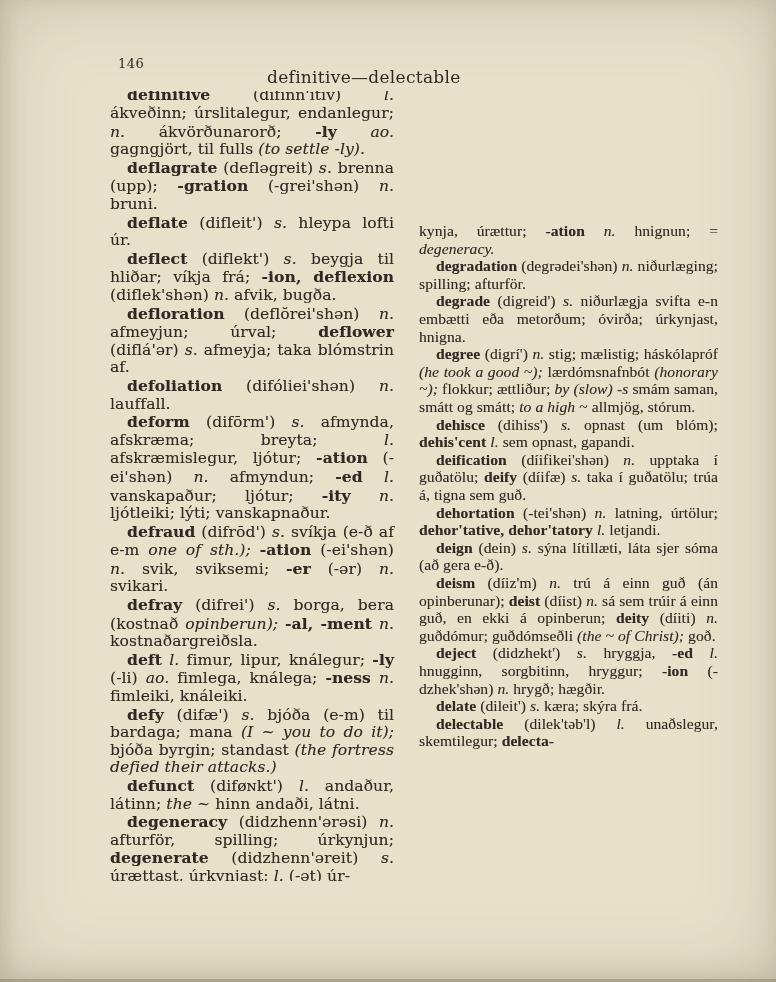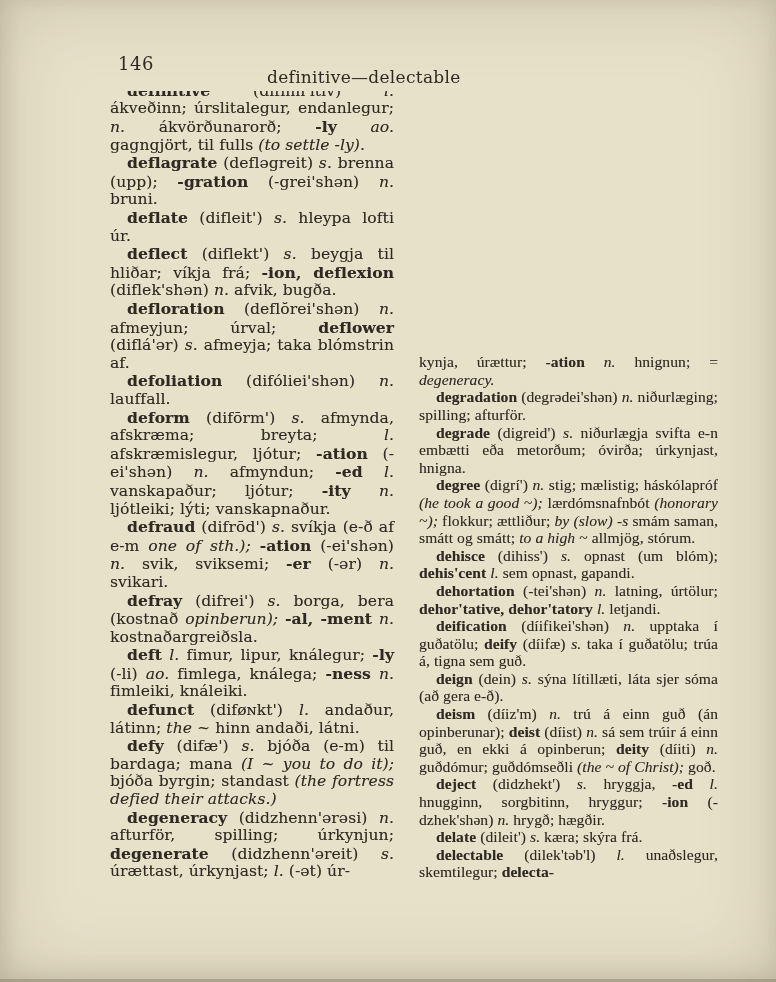--- a/index.html
+++ b/index.html
@@ -17,33 +17,33 @@
   .page{
     position:absolute;inset:0;
     box-shadow:inset 0 0 80px rgba(92,82,55,0.20), inset 0 -10px 22px rgba(92,82,55,0.10), inset 6px 0 18px rgba(92,82,55,0.08);
   }
   .page-bottom-edge{
     position:absolute;left:0;right:0;bottom:0;height:3px;
     background:rgba(115,105,80,0.35);
   }
   .header-num{
     position:absolute;left:118px;top:54px;
-    font-size:18px;line-height:20px;color:var(--ink);
+    font-size:13px;line-height:20px;color:var(--ink);
     letter-spacing:0.5px;
   }
   .header-guide{
     position:absolute;left:267px;top:55px;
     font-size:17px;line-height:20px;color:var(--ink);
     letter-spacing:0.3px;
     margin-top:12px;
   }
   .columns{
     position:absolute;left:110px;top:91px;
     width:608px;height:790px;
-    display:flex;align-items:flex-end;
+    display:flex;align-items:center;
     overflow:hidden;
   }
   .col{color:var(--ink);}
   .col-left{width:284px;}
   .divider{width:1px;margin-left:2px;background:var(--divider);}
   .col-right{width:299px;margin-left:22px;font-family:Liberation Serif, serif;}
   p.entry{
     margin:0;
     text-indent:17px;
     text-align:justify;
@@ -68,33 +68,33 @@
         <p class="entry"><span class="hw">definitive</span><span> (difinn'itiv) </span><span class="it">l.</span><span> ákveðinn; úrslitalegur, endanlegur; </span><span class="it">n.</span><span> ákvörðunarorð; </span><span class="hw">-ly</span><span> </span><span class="it">ao.</span><span> gagngjört, til fulls </span><span class="it">(to settle -ly).</span></p>
         <p class="entry"><span class="hw">deflagrate</span><span> (defləgreit) </span><span class="it">s.</span><span> brenna (upp); </span><span class="hw">-gration</span><span> (-grei'shən) </span><span class="it">n.</span><span> bruni.</span></p>
         <p class="entry"><span class="hw">deflate</span><span> (difleit') </span><span class="it">s.</span><span> hleypa lofti úr.</span></p>
         <p class="entry"><span class="hw">deflect</span><span> (diflekt') </span><span class="it">s.</span><span> beygja til hliðar; víkja frá; </span><span class="hw">-ion, deflexion</span><span> (diflek'shən) </span><span class="it">n.</span><span> afvik, bugða.</span></p>
         <p class="entry"><span class="hw">defloration</span><span> (deflŏrei'shən) </span><span class="it">n.</span><span> afmeyjun; úrval; </span><span class="hw">deflower</span><span> (diflá'ər) </span><span class="it">s.</span><span> afmeyja; taka blómstrin af.</span></p>
         <p class="entry"><span class="hw">defoliation</span><span> (difóliei'shən) </span><span class="it">n.</span><span> lauffall.</span></p>
         <p class="entry"><span class="hw">deform</span><span> (difōrm') </span><span class="it">s.</span><span> afmynda, afskræma; breyta; </span><span class="it">l.</span><span> afskræmislegur, ljótur; </span><span class="hw">-ation</span><span> (-ei'shən) </span><span class="it">n.</span><span> afmyndun; </span><span class="hw">-ed</span><span> </span><span class="it">l.</span><span> vanskapaður; ljótur; </span><span class="hw">-ity</span><span> </span><span class="it">n.</span><span> ljótleiki; lýti; vanskapnaður.</span></p>
         <p class="entry"><span class="hw">defraud</span><span> (difrōd') </span><span class="it">s.</span><span> svíkja (e-ð af e-m </span><span class="it">one of sth.);</span><span> </span><span class="hw">-ation</span><span> (-ei'shən) </span><span class="it">n.</span><span> svik, sviksemi; </span><span class="hw">-er</span><span> (-ər) </span><span class="it">n.</span><span> svikari.</span></p>
         <p class="entry"><span class="hw">defray</span><span> (difrei') </span><span class="it">s.</span><span> borga, bera (kostnað </span><span class="it">opinberun);</span><span> </span><span class="hw">-al, -ment</span><span> </span><span class="it">n.</span><span> kostnaðargreiðsla.</span></p>
         <p class="entry"><span class="hw">deft</span><span> </span><span class="it">l.</span><span> fimur, lipur, knálegur; </span><span class="hw">-ly</span><span> (-li) </span><span class="it">ao.</span><span> fimlega, knálega; </span><span class="hw">-ness</span><span> </span><span class="it">n.</span><span> fimleiki, knáleiki.</span></p>
+        <p class="entry"><span class="hw">defy</span><span> (difæ') </span><span class="it">s.</span><span> bjóða (e-m) til bardaga; mana </span><span class="it">(I ~ you to do it);</span><span> bjóða byrgin; standast </span><span class="it">(the fortress defied their attacks.)</span></p>
         <p class="entry"><span class="hw">defunct</span><span> (diføɴkt') </span><span class="it">l.</span><span> andaður, látinn; </span><span class="it">the</span><span> ~ hinn andaði, látni.</span></p>
-        <p class="entry"><span class="hw">defy</span><span> (difæ') </span><span class="it">s.</span><span> bjóða (e-m) til bardaga; mana </span><span class="it">(I ~ you to do it);</span><span> bjóða byrgin; standast </span><span class="it">(the fortress defied their attacks.)</span></p>
         <p class="entry"><span class="hw">degeneracy</span><span> (didzhenn'ərəsi) </span><span class="it">n.</span><span> afturför, spilling; úrkynjun; </span><span class="hw">degenerate</span><span> (didzhenn'əreit) </span><span class="it">s.</span><span> úrættast, úrkynjast; </span><span class="it">l.</span><span> (-ət) úr-</span></p>
       </div>
     <div class="divider"></div>
     <div class="col col-right">
         <p class="entry no-indent"><span>kynja, úrættur; </span><span class="hw">-ation</span><span> </span><span class="it">n.</span><span> hnignun; = </span><span class="it">degeneracy.</span></p>
         <p class="entry"><span class="hw">degradation</span><span> (degrədei'shən) </span><span class="it">n.</span><span> niðurlæging; spilling; afturför.</span></p>
         <p class="entry"><span class="hw">degrade</span><span> (digreid') </span><span class="it">s.</span><span> niðurlægja svifta e-n embætti eða metorðum; óvirða; úrkynjast, hnigna.</span></p>
         <p class="entry"><span class="hw">degree</span><span> (digrí') </span><span class="it">n.</span><span> stig; mælistig; háskólapróf </span><span class="it">(he took a good ~);</span><span> lærdómsnafnbót </span><span class="it">(honorary ~);</span><span> flokkur; ættliður; </span><span class="it">by (slow) -s</span><span> smám saman, smátt og smátt; </span><span class="it">to a high</span><span> ~ allmjög, stórum.</span></p>
         <p class="entry"><span class="hw">dehisce</span><span> (dihiss') </span><span class="it">s.</span><span> opnast (um blóm); </span><span class="hw">dehis'cent</span><span> </span><span class="it">l.</span><span> sem opnast, gapandi.</span></p>
+        <p class="entry"><span class="hw">deification</span><span> (díifikei'shən) </span><span class="it">n.</span><span> upptaka í guðatölu; </span><span class="hw">deify</span><span> (díifæ) </span><span class="it">s.</span><span> taka í guðatölu; trúa á, tigna sem guð.</span></p>
         <p class="entry"><span class="hw">dehortation</span><span> (-tei'shən) </span><span class="it">n.</span><span> latning, úrtölur; </span><span class="hw">dehor'tative, dehor'tatory</span><span> </span><span class="it">l.</span><span> letjandi.</span></p>
-        <p class="entry"><span class="hw">deification</span><span> (díifikei'shən) </span><span class="it">n.</span><span> upptaka í guðatölu; </span><span class="hw">deify</span><span> (díifæ) </span><span class="it">s.</span><span> taka í guðatölu; trúa á, tigna sem guð.</span></p>
         <p class="entry"><span class="hw">deign</span><span> (dein) </span><span class="it">s.</span><span> sýna lítillæti, láta sjer sóma (að gera e-ð).</span></p>
         <p class="entry"><span class="hw">deism</span><span> (díiz'm) </span><span class="it">n.</span><span> trú á einn guð (án opinberunar); </span><span class="hw">deist</span><span> (díist) </span><span class="it">n.</span><span> sá sem trúir á einn guð, en ekki á opinberun; </span><span class="hw">deity</span><span> (díiti) </span><span class="it">n.</span><span> guðdómur; guðdómseðli </span><span class="it">(the ~ of Christ);</span><span> goð.</span></p>
         <p class="entry"><span class="hw">deject</span><span> (didzhekt') </span><span class="it">s.</span><span> hryggja, </span><span class="hw">-ed</span><span> </span><span class="it">l.</span><span> hnugginn, sorgbitinn, hryggur; </span><span class="hw">-ion</span><span> (-dzhek'shən) </span><span class="it">n.</span><span> hrygð; hægðir.</span></p>
         <p class="entry"><span class="hw">delate</span><span> (dileit') </span><span class="it">s.</span><span> kæra; skýra frá.</span></p>
         <p class="entry"><span class="hw">delectable</span><span> (dilek'təb'l) </span><span class="it">l.</span><span> unaðslegur, skemtilegur; </span><span class="hw">delecta-</span></p>
       </div>
   </div>
   <div class="page-bottom-edge"></div>
 </div>
 

